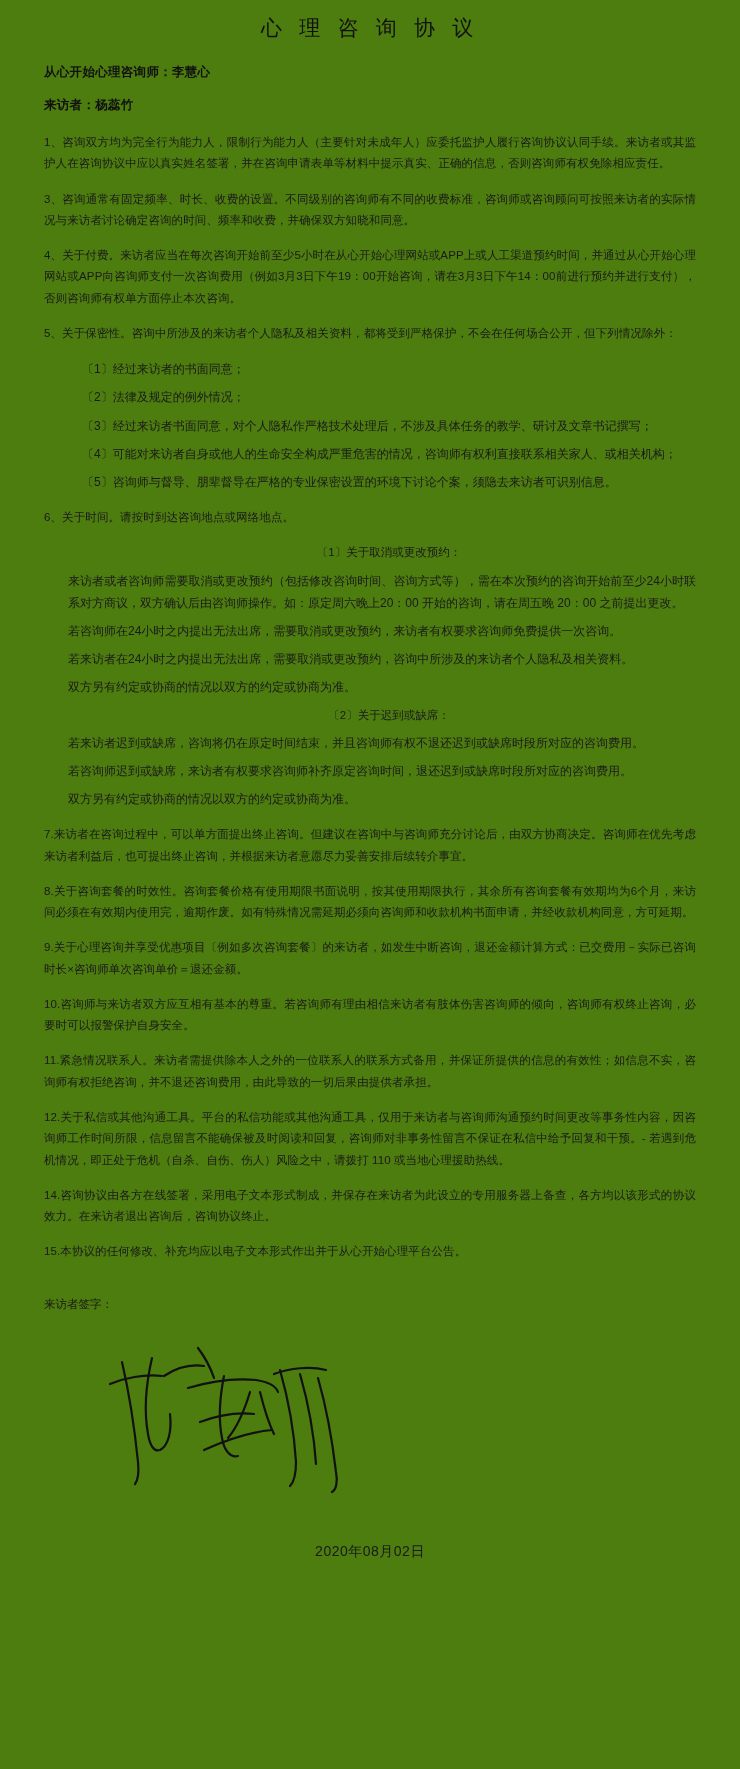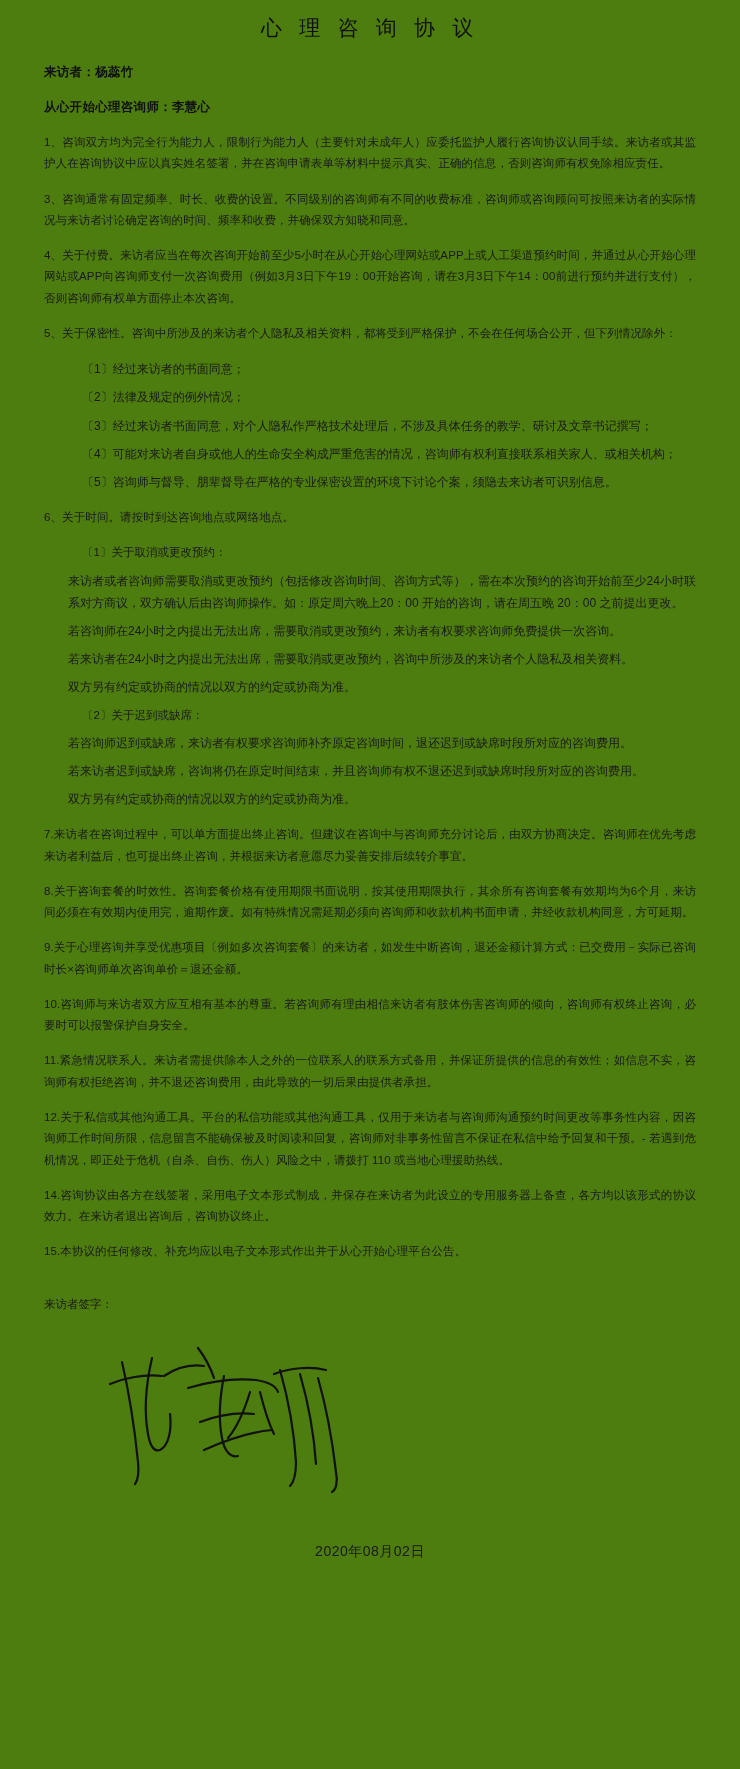--- a/index.html
+++ b/index.html
@@ -62,20 +62,21 @@
     text-align: justify;
     padding-left: 24px;
     color: #1a1a1a;
   }
   p.sub-head {
     font-size: 11.5px;
     line-height: 1.85;
     margin: 0 0 6px 0;
     padding-left: 38px;
     color: #1a1a1a;
+    text-align: center;
   }
   p.gap-after {
     margin-bottom: 14px;
   }
   .sign-label {
     font-size: 11.5px;
     margin: 34px 0 0 0;
     color: #1a1a1a;
   }
   .signature-area {
@@ -96,44 +97,44 @@
     letter-spacing: 0.5px;
   }
 </style>
 </head>
 <body>
 
 <div class="page">
 
   <div class="doc-title">心 理 咨 询 协 议</div>
 
+  <div class="heading-line">从心开始心理咨询师：李慧心</div>
   <div class="heading-line second">来访者：杨蕊竹</div>
-  <div class="heading-line">从心开始心理咨询师：李慧心</div>
 
   <p class="clause">1、咨询双方均为完全行为能力人，限制行为能力人（主要针对未成年人）应委托监护人履行咨询协议认同手续。来访者或其监护人在咨询协议中应以真实姓名签署，并在咨询申请表单等材料中提示真实、正确的信息，否则咨询师有权免除相应责任。</p>
   <p class="clause">3、咨询通常有固定频率、时长、收费的设置。不同级别的咨询师有不同的收费标准，咨询师或咨询顾问可按照来访者的实际情况与来访者讨论确定咨询的时间、频率和收费，并确保双方知晓和同意。</p>
   <p class="clause">4、关于付费。来访者应当在每次咨询开始前至少5小时在从心开始心理网站或APP上或人工渠道预约时间，并通过从心开始心理网站或APP向咨询师支付一次咨询费用（例如3月3日下午19：00开始咨询，请在3月3日下午14：00前进行预约并进行支付），否则咨询师有权单方面停止本次咨询。</p>
   <p class="clause">5、关于保密性。咨询中所涉及的来访者个人隐私及相关资料，都将受到严格保护，不会在任何场合公开，但下列情况除外：</p>
 
   <p class="sub">〔1〕经过来访者的书面同意；</p>
   <p class="sub">〔2〕法律及规定的例外情况；</p>
   <p class="sub">〔3〕经过来访者书面同意，对个人隐私作严格技术处理后，不涉及具体任务的教学、研讨及文章书记撰写；</p>
   <p class="sub">〔4〕可能对来访者自身或他人的生命安全构成严重危害的情况，咨询师有权利直接联系相关家人、或相关机构；</p>
   <p class="sub gap-after">〔5〕咨询师与督导、朋辈督导在严格的专业保密设置的环境下讨论个案，须隐去来访者可识别信息。</p>
 
   <p class="clause">6、关于时间。请按时到达咨询地点或网络地点。</p>
   <p class="sub-head">〔1〕关于取消或更改预约：</p>
   <p class="sub2">来访者或者咨询师需要取消或更改预约（包括修改咨询时间、咨询方式等），需在本次预约的咨询开始前至少24小时联系对方商议，双方确认后由咨询师操作。如：原定周六晚上20：00 开始的咨询，请在周五晚 20：00 之前提出更改。</p>
   <p class="sub2">若咨询师在24小时之内提出无法出席，需要取消或更改预约，来访者有权要求咨询师免费提供一次咨询。</p>
   <p class="sub2">若来访者在24小时之内提出无法出席，需要取消或更改预约，咨询中所涉及的来访者个人隐私及相关资料。</p>
   <p class="sub2">双方另有约定或协商的情况以双方的约定或协商为准。</p>
 
   <p class="sub-head">〔2〕关于迟到或缺席：</p>
+  <p class="sub2">若来访者迟到或缺席，咨询将仍在原定时间结束，并且咨询师有权不退还迟到或缺席时段所对应的咨询费用。</p>
   <p class="sub2">若咨询师迟到或缺席，来访者有权要求咨询师补齐原定咨询时间，退还迟到或缺席时段所对应的咨询费用。</p>
-  <p class="sub2">若来访者迟到或缺席，咨询将仍在原定时间结束，并且咨询师有权不退还迟到或缺席时段所对应的咨询费用。</p>
   <p class="sub2 gap-after">双方另有约定或协商的情况以双方的约定或协商为准。</p>
 
   <p class="clause">7.来访者在咨询过程中，可以单方面提出终止咨询。但建议在咨询中与咨询师充分讨论后，由双方协商决定。咨询师在优先考虑来访者利益后，也可提出终止咨询，并根据来访者意愿尽力妥善安排后续转介事宜。</p>
   <p class="clause">8.关于咨询套餐的时效性。咨询套餐价格有使用期限书面说明，按其使用期限执行，其余所有咨询套餐有效期均为6个月，来访间必须在有效期内使用完，逾期作废。如有特殊情况需延期必须向咨询师和收款机构书面申请，并经收款机构同意，方可延期。</p>
   <p class="clause">9.关于心理咨询并享受优惠项目〔例如多次咨询套餐〕的来访者，如发生中断咨询，退还金额计算方式：已交费用－实际已咨询时长×咨询师单次咨询单价＝退还金额。</p>
   <p class="clause">10.咨询师与来访者双方应互相有基本的尊重。若咨询师有理由相信来访者有肢体伤害咨询师的倾向，咨询师有权终止咨询，必要时可以报警保护自身安全。</p>
   <p class="clause">11.紧急情况联系人。来访者需提供除本人之外的一位联系人的联系方式备用，并保证所提供的信息的有效性；如信息不实，咨询师有权拒绝咨询，并不退还咨询费用，由此导致的一切后果由提供者承担。</p>
   <p class="clause">12.关于私信或其他沟通工具。平台的私信功能或其他沟通工具，仅用于来访者与咨询师沟通预约时间更改等事务性内容，因咨询师工作时间所限，信息留言不能确保被及时阅读和回复，咨询师对非事务性留言不保证在私信中给予回复和干预。- 若遇到危机情况，即正处于危机（自杀、自伤、伤人）风险之中，请拨打 110 或当地心理援助热线。</p>
   <p class="clause">14.咨询协议由各方在线签署，采用电子文本形式制成，并保存在来访者为此设立的专用服务器上备查，各方均以该形式的协议效力。在来访者退出咨询后，咨询协议终止。</p>
   <p class="clause">15.本协议的任何修改、补充均应以电子文本形式作出并于从心开始心理平台公告。</p>

